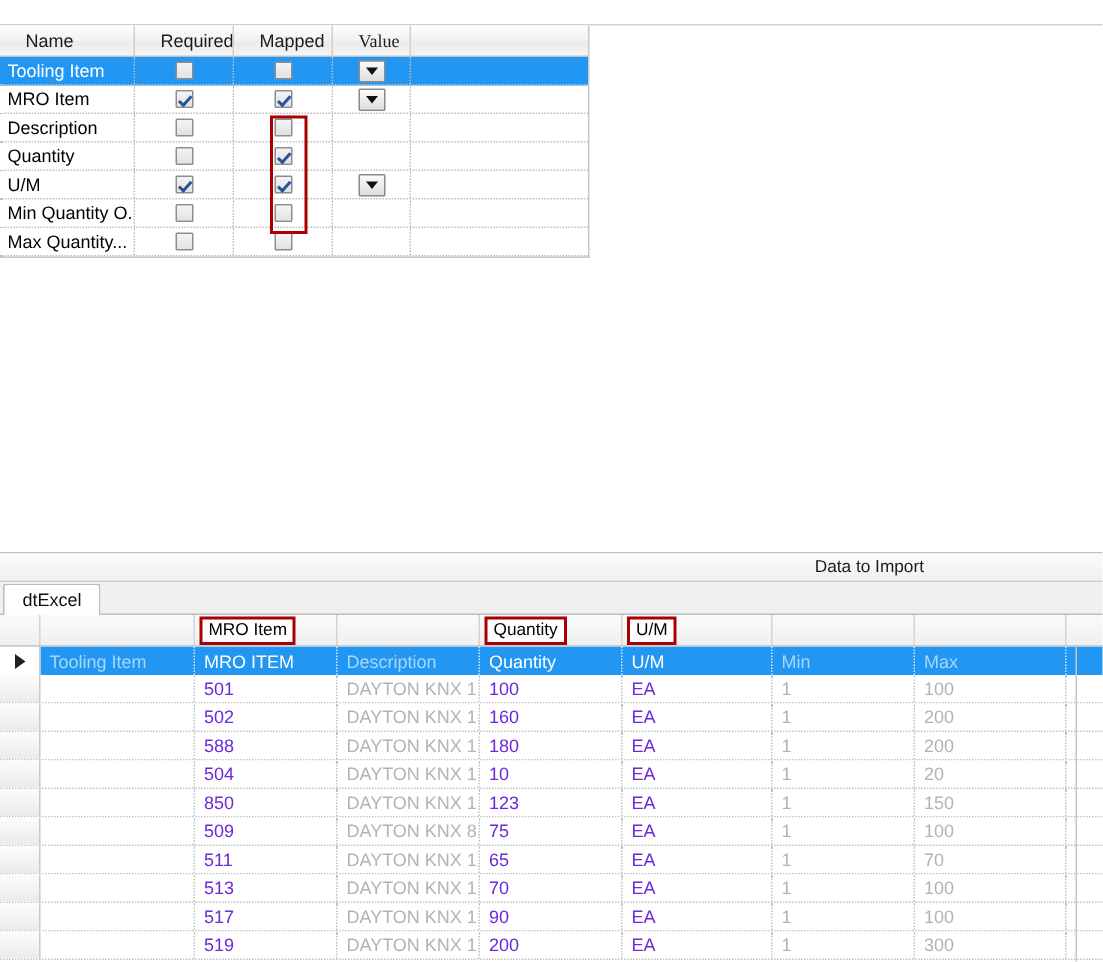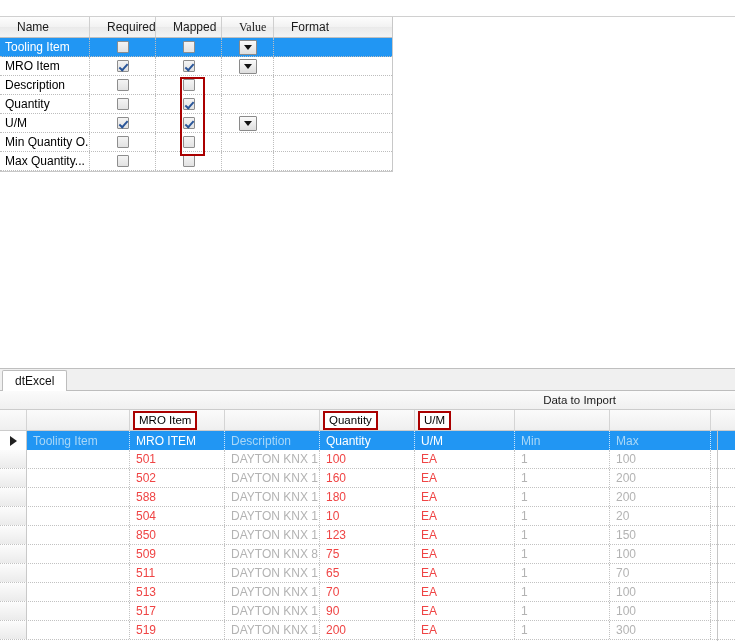--- a/index.html
+++ b/index.html
@@ -265,21 +265,21 @@
     border-right: 1px dotted #c2c2c2;
     font-size: 12px;
     overflow: hidden;
     white-space: nowrap;
   }
   .data-row .d-rowhdr {
     background: linear-gradient(to bottom, #fcfcfc, #ebebeb);
     border-right: 1px solid #c9c9c9;
     padding-left: 0;
   }
-  .val-strong { color: #ef4444; }
+  .val-strong { color: #6d28d9; }
   .val-dim    { color: #b3b3b3; }
 
   #grid-rightedge {
     position: absolute;
     left: 717px; top: 430px;
     width: 1px; height: 211px;
     background: #c6c6c6;
   }
 </style>
 </head>
@@ -287,21 +287,20 @@
 
 <div id="top-strip"></div>
 
 <div id="mapping-grid">
 
   <div id="mapping-header">
     <div class="hcell mc-name">Name</div>
     <div class="hcell mc-req">Required</div>
     <div class="hcell mc-map">Mapped</div>
     <div class="hcell mc-val">Value</div>
-    <div class="hcell mc-fmt">Format</div>
   </div>
 
   <div id="mapping-body">
       <div class="map-row selected">
         <div class="cell cell-name mc-name">Tooling Item</div>
         <div class="cell mc-req">
           <div class="chk"></div>
         </div>
         <div class="cell mc-map">
           <div class="chk"></div>
@@ -381,26 +380,26 @@
         <div class="cell mc-val"></div>
         <div class="cell cell-fmt mc-fmt"></div>
       </div>
     </div>
 
   <div id="mapped-highlight"></div>
 </div>
 
 <div id="bottom-pane">
 
+  <div id="import-band">
+    <span id="import-band-label">Data to Import</span>
+  </div>
+
   <div id="tabstrip">
     <div id="tab-dtexcel">dtExcel</div>
-  </div>
-
-  <div id="import-band">
-    <span id="import-band-label">Data to Import</span>
   </div>
 
   <div id="maplabel-row">
     <div class="mlcell dg-rowhdr"></div>
     <div class="mlcell dg-tool">
       <span class="ml-tag"></span>
     </div>
     <div class="mlcell dg-mro">
       <span class="ml-tag boxed">MRO Item</span>
     </div>

